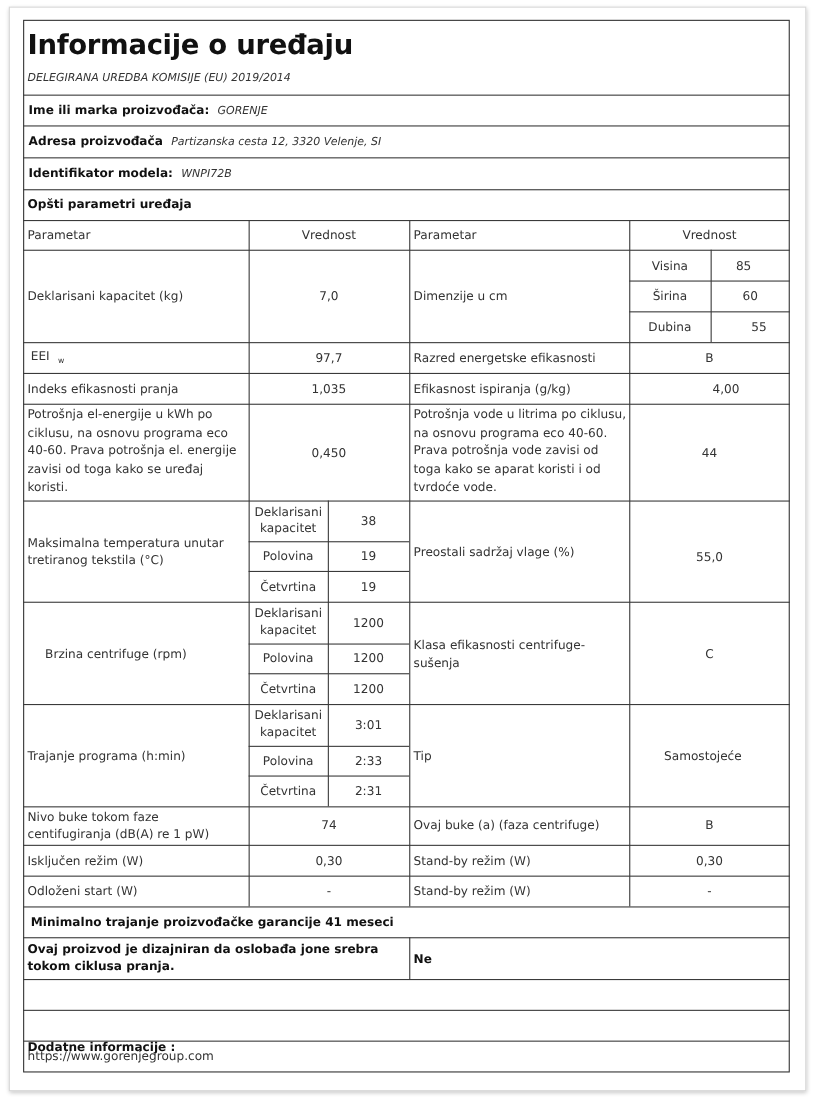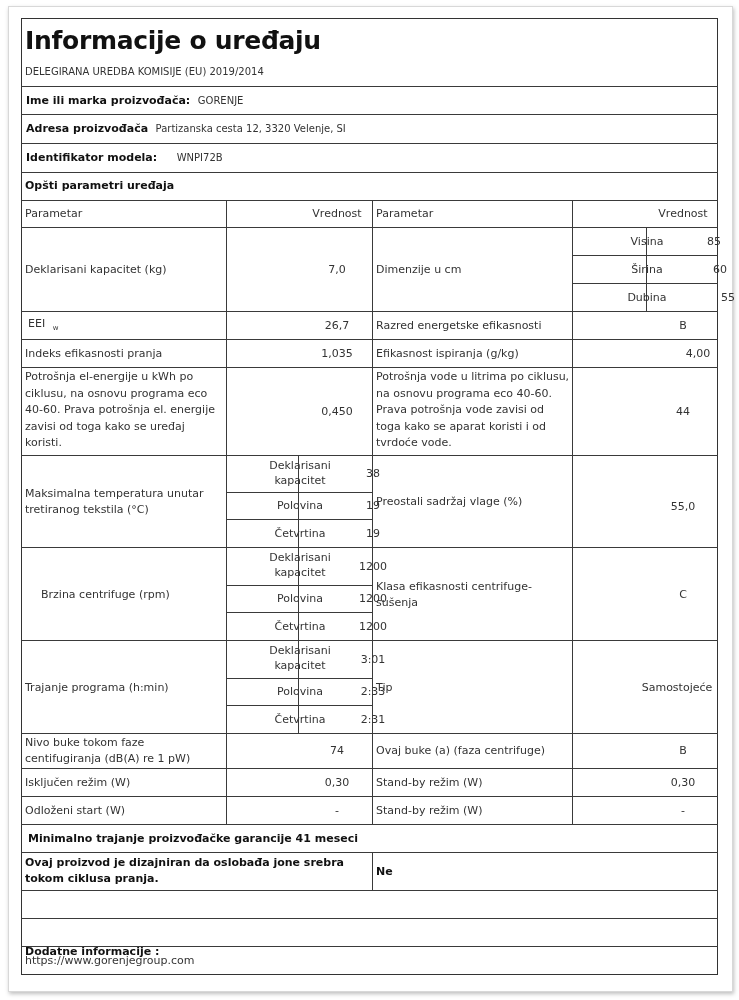--- a/index.html
+++ b/index.html
@@ -6,25 +6,25 @@
   body { width: 739px; height: 1000px; position: relative; overflow: hidden;
          font-family: "DejaVu Sans", "Liberation Sans", sans-serif; color: #222; }
   .page { position: absolute; left: 8px; top: 6px; width: 723px; height: 984px;
           background: #fff; border: 1px solid #d8d8d8; box-shadow: 1px 2px 4px rgba(0,0,0,0.25); }
   .sheet { position: absolute; left: 21px; top: 18px; width: 697px; height: 957px;
            border: 1.5px solid #333; box-sizing: border-box; }
   .hl { position: absolute; height: 0; border-top: 1.3px solid #3a3a3a; }
   .vl { position: absolute; width: 0; border-left: 1.3px solid #3a3a3a; }
   .t { position: absolute; font-size: 11px; line-height: 15px; color: #333; white-space: nowrap; }
   .wrap { white-space: normal; }
-  .c { text-align: center; margin-left: 38px; }
+  .c { text-align: center; }
   .b { font-weight: bold; color: #111; }
   .title { font-size: 25px; font-weight: bold; color: #111; line-height: 30px; letter-spacing: -0.3px; }
   .sub { font-size: 7px; vertical-align: sub; }
-  .small { font-size: 10px; }
+  .small { font-size: 10px; font-style: italic; }
 </style>
 </head>
 <body>
 
 <div class="page"></div>
 <div class="sheet"></div>
 
 <div class="hl" style="left:21px;width:697px;top:86px"></div>
 <div class="hl" style="left:21px;width:697px;top:114px"></div>
 <div class="hl" style="left:21px;width:697px;top:143px"></div>
@@ -69,21 +69,21 @@
 <div class="t" style="left:26px;top:93px">
   <span class="b">Ime ili marka proizvođača:</span>
   <span class="small" style="margin-left:4px">GORENJE</span>
 </div>
 <div class="t" style="left:26px;top:121px">
   <span class="b">Adresa proizvođača</span>
   <span class="small" style="margin-left:4px">Partizanska cesta 12, 3320 Velenje, SI</span>
 </div>
 <div class="t" style="left:26px;top:150px">
   <span class="b">Identifikator modela:</span>
-  <span class="small" style="margin-left:16px">WNPI72B</span>
+  <span class="small" style="margin-left:4px">WNPI72B</span>
 </div>
 <div class="t b" style="left:25px;top:178px">Opšti parametri uređaja</div>
 
 <div class="t" style="left:25px;top:206px">Parametar</div>
 <div class="t c" style="left:226px;width:146px;top:206px">Vrednost</div>
 <div class="t" style="left:376px;top:206px">Parametar</div>
 <div class="t c" style="left:572px;width:146px;top:206px">Vrednost</div>
 
 <div class="t" style="left:25px;top:262px">Deklarisani kapacitet (kg)</div>
 <div class="t c" style="left:226px;width:146px;top:262px">7,0</div>
@@ -92,21 +92,21 @@
 <div class="t c" style="left:646px;width:60px;top:234px">85</div>
 <div class="t c" style="left:572px;width:74px;top:262px">Širina</div>
 <div class="t c" style="left:646px;width:72px;top:262px">60</div>
 <div class="t c" style="left:572px;width:74px;top:290px">Dubina</div>
 <div class="t c" style="left:646px;width:88px;top:290px">55</div>
 
 <div class="t" style="left:28px;top:316px">
   <span>EEI</span>
   <span class="sub" style="margin-left:4px">w</span>
 </div>
-<div class="t c" style="left:226px;width:146px;top:318px">26,7</div>
+<div class="t c" style="left:226px;width:146px;top:318px">97,7</div>
 <div class="t" style="left:376px;top:318px">Razred energetske efikasnosti</div>
 <div class="t c" style="left:572px;width:146px;top:318px">B</div>
 
 <div class="t" style="left:25px;top:346px">Indeks efikasnosti pranja</div>
 <div class="t c" style="left:226px;width:146px;top:346px">1,035</div>
 <div class="t" style="left:376px;top:346px">Efikasnost ispiranja (g/kg)</div>
 <div class="t c" style="left:572px;width:176px;top:346px">4,00</div>
 
 <div class="t wrap" style="left:25px;top:369px;width:198px;line-height:16.5px">Potrošnja el-energije u kWh po ciklusu, na osnovu programa eco 40-60. Prava potrošnja el. energije zavisi od toga kako se uređaj koristi.</div>
 <div class="t c" style="left:226px;width:146px;top:404px">0,450</div>

